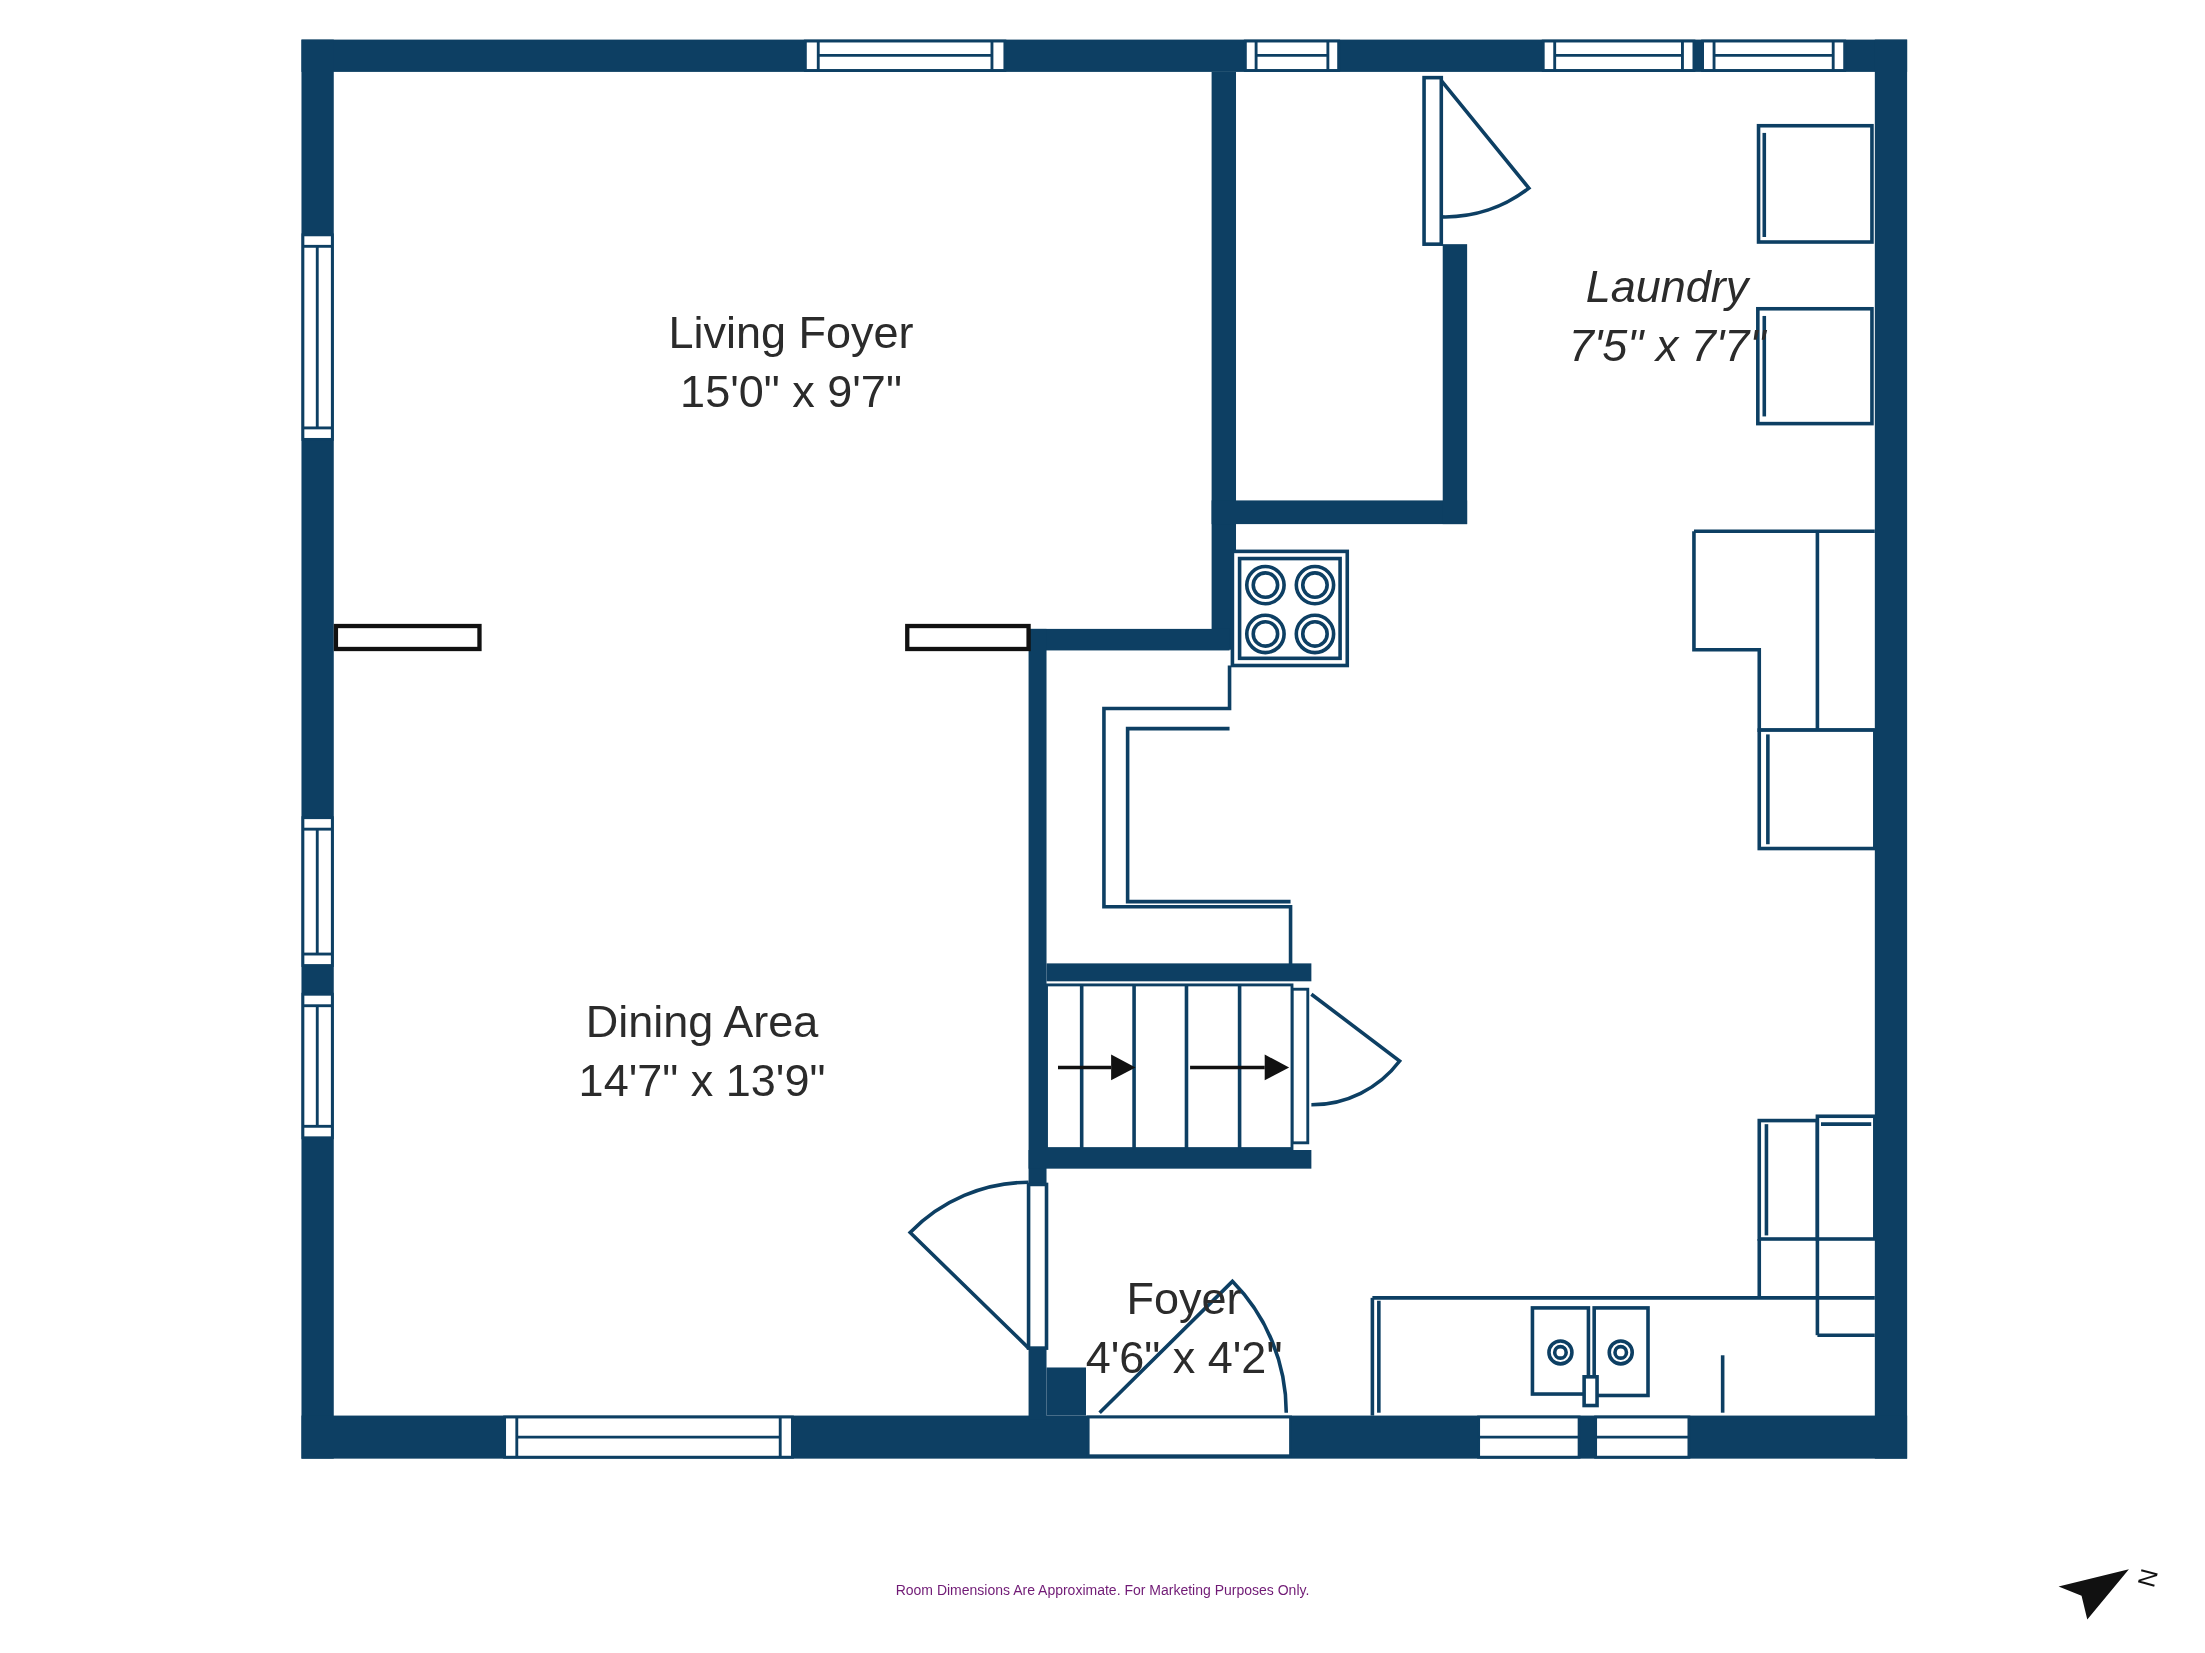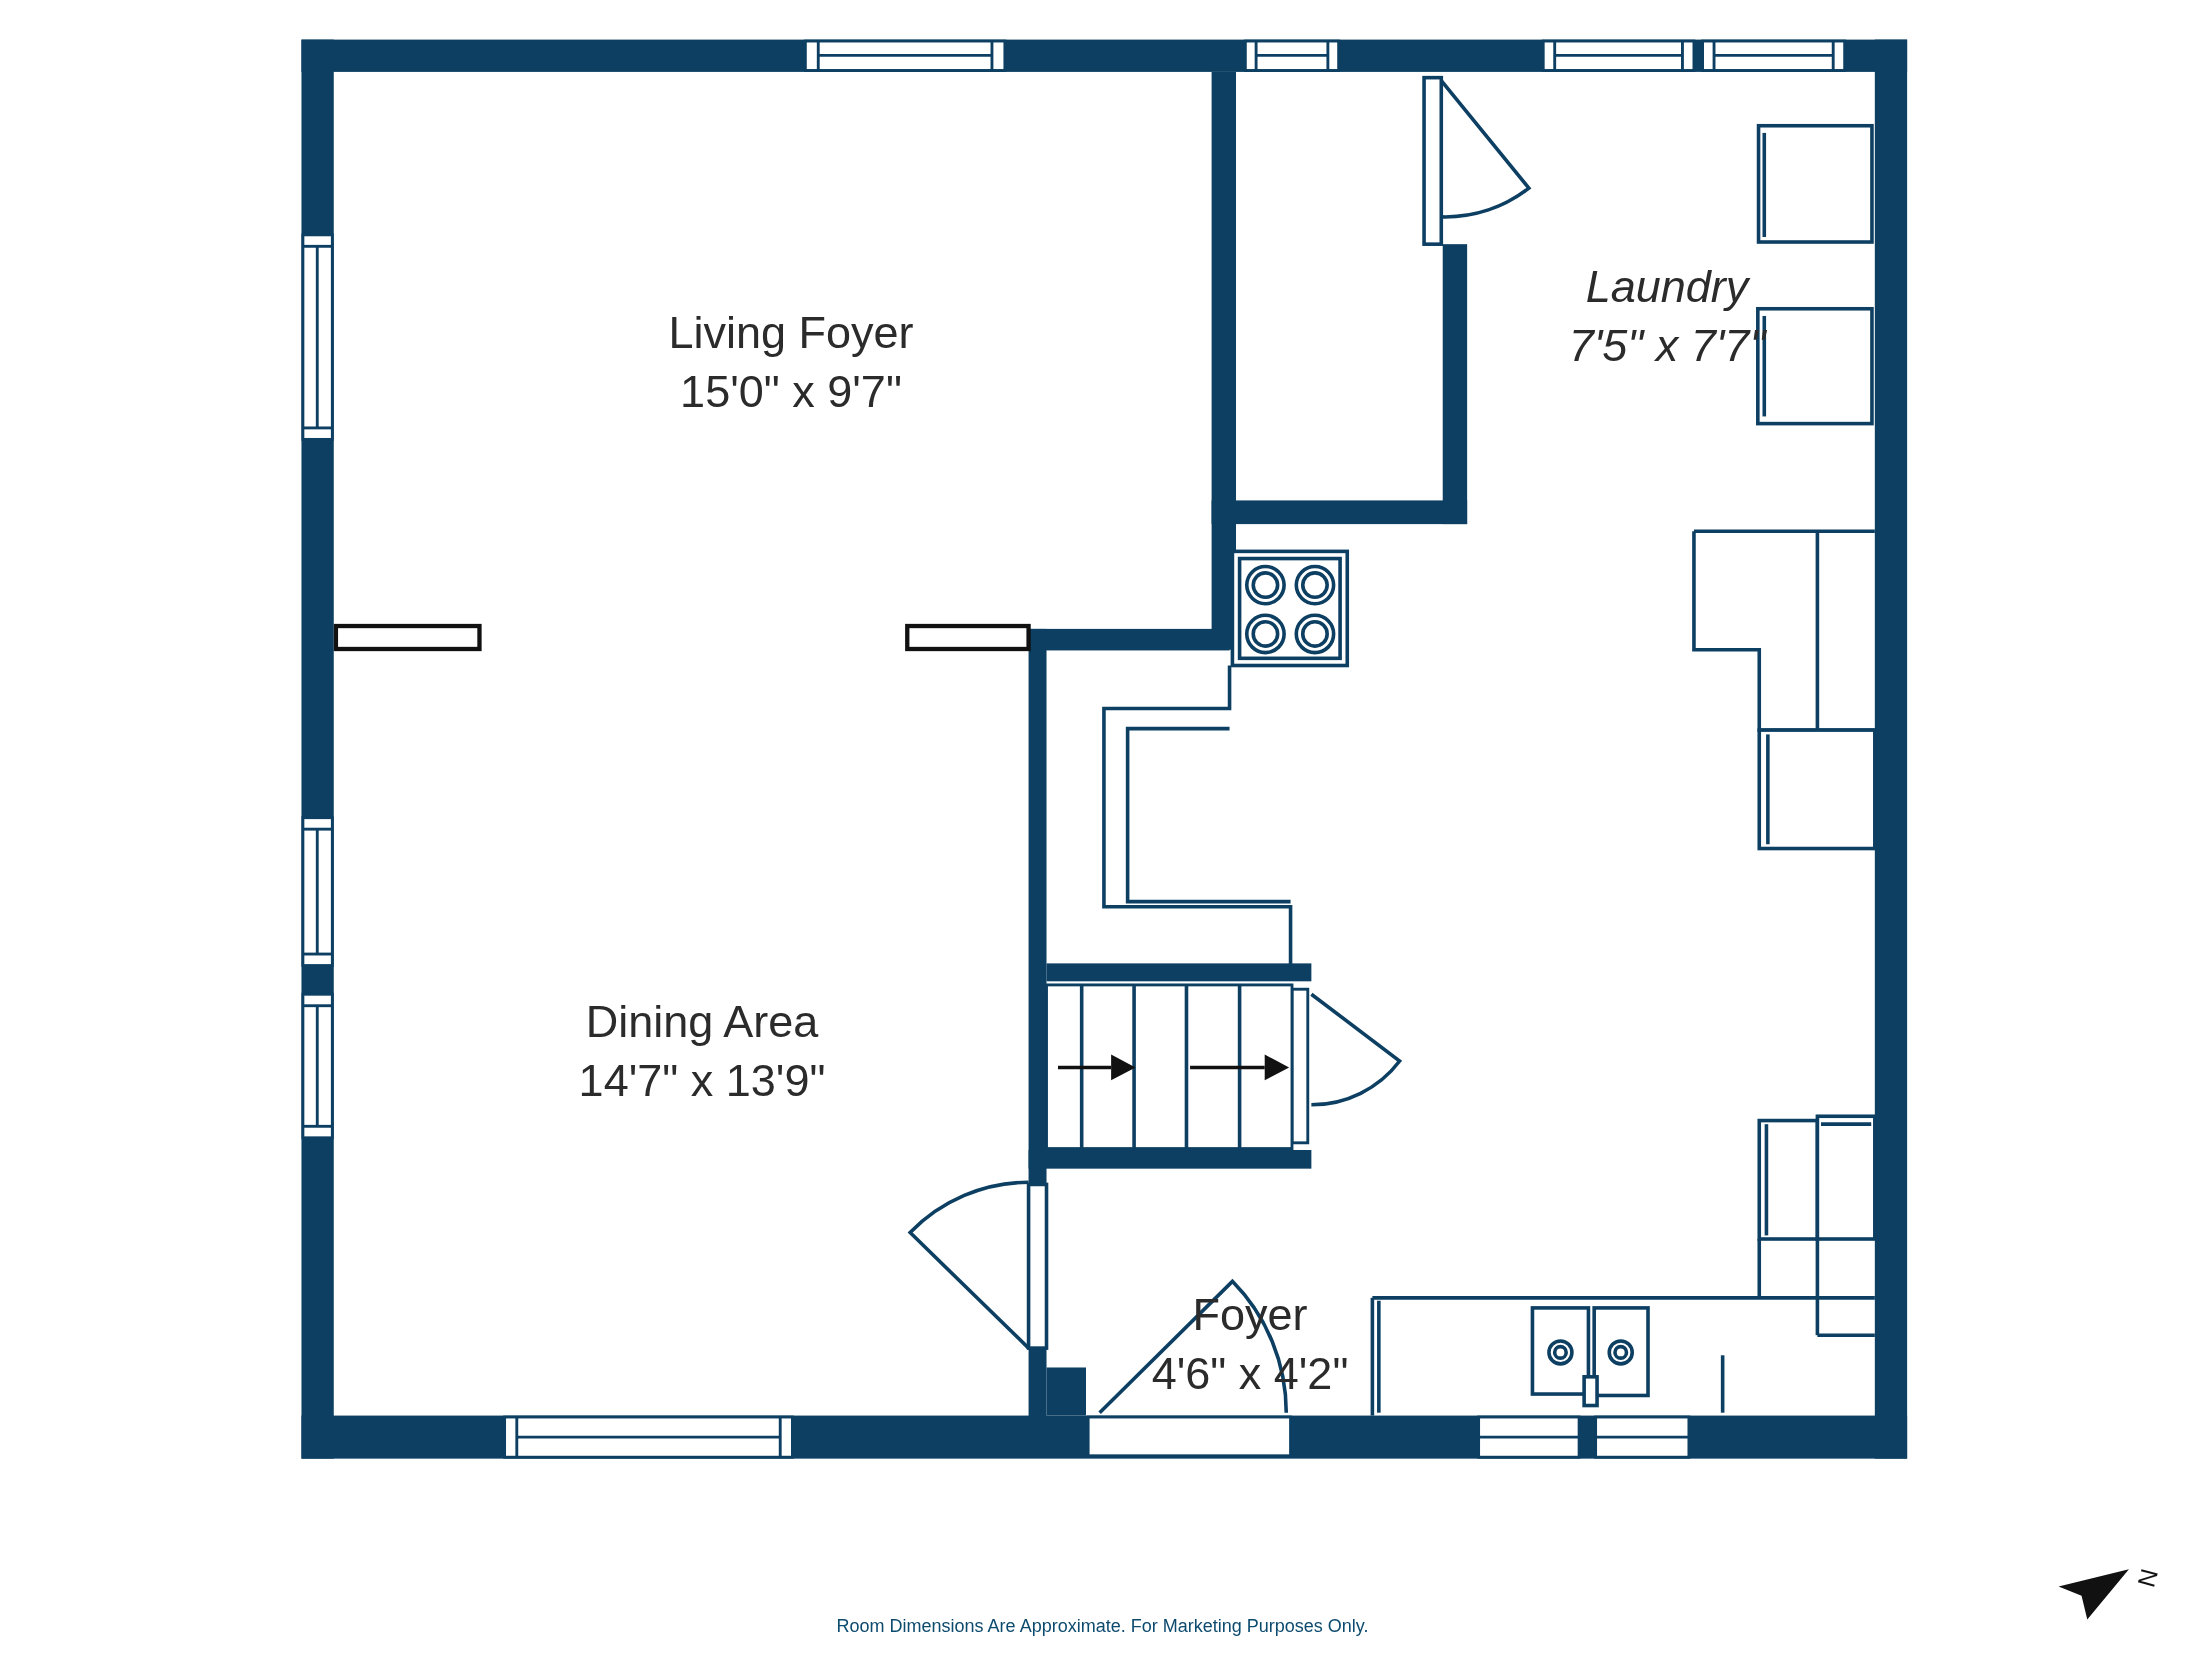--- a/index.html
+++ b/index.html
@@ -3,21 +3,21 @@
 <meta charset="utf-8">
 <style>
   html,body{margin:0;padding:0;background:#ffffff;}
   .page{position:relative;width:2205px;height:1654px;background:#ffffff;overflow:hidden;
         font-family:"Liberation Sans","DejaVu Sans",sans-serif;}
   .plan-svg{position:absolute;left:0;top:0;width:2205px;height:1654px;}
   .room-label{position:absolute;transform:translate(-50%,-50%);text-align:center;
               color:#2b2b2b;font-size:45px;line-height:59px;white-space:nowrap;}
   .room-label .dims{display:block;}
   .disclaimer{position:absolute;left:50%;top:1590px;transform:translate(-50%,-50%);
-              color:#0c4a6e;font-size:18px;white-space:nowrap;margin-top:36px;}
+              color:#701a75;font-size:14px;white-space:nowrap;}
 </style>
 </head>
 <body>
 
 <div class="page">
 
   <svg class="plan-svg" viewBox="0 0 3072 2304">
 
     <g fill="#0d3f63" stroke="none">
       <rect x="420" y="55" width="2237" height="45"></rect>
@@ -224,21 +224,21 @@
     <span>Laundry</span>
     <span class="dims">7'5" x 7'7"</span>
   </div>
 
 
   <div class="room-label" style="left:702px;top:1051px;">
     <span>Dining Area</span>
     <span class="dims">14'7" x 13'9"</span>
   </div>
 
-  <div class="room-label" style="left:1250px;top:1328px;margin-top:16px;">
+  <div class="room-label" style="left:1184px;top:1328px;">
     <span>Foyer</span>
     <span class="dims">4'6" x 4'2"</span>
   </div>
 
   <div class="disclaimer">Room Dimensions Are Approximate. For Marketing Purposes Only.</div>
 
 </div>
 
 
 </body></html>

